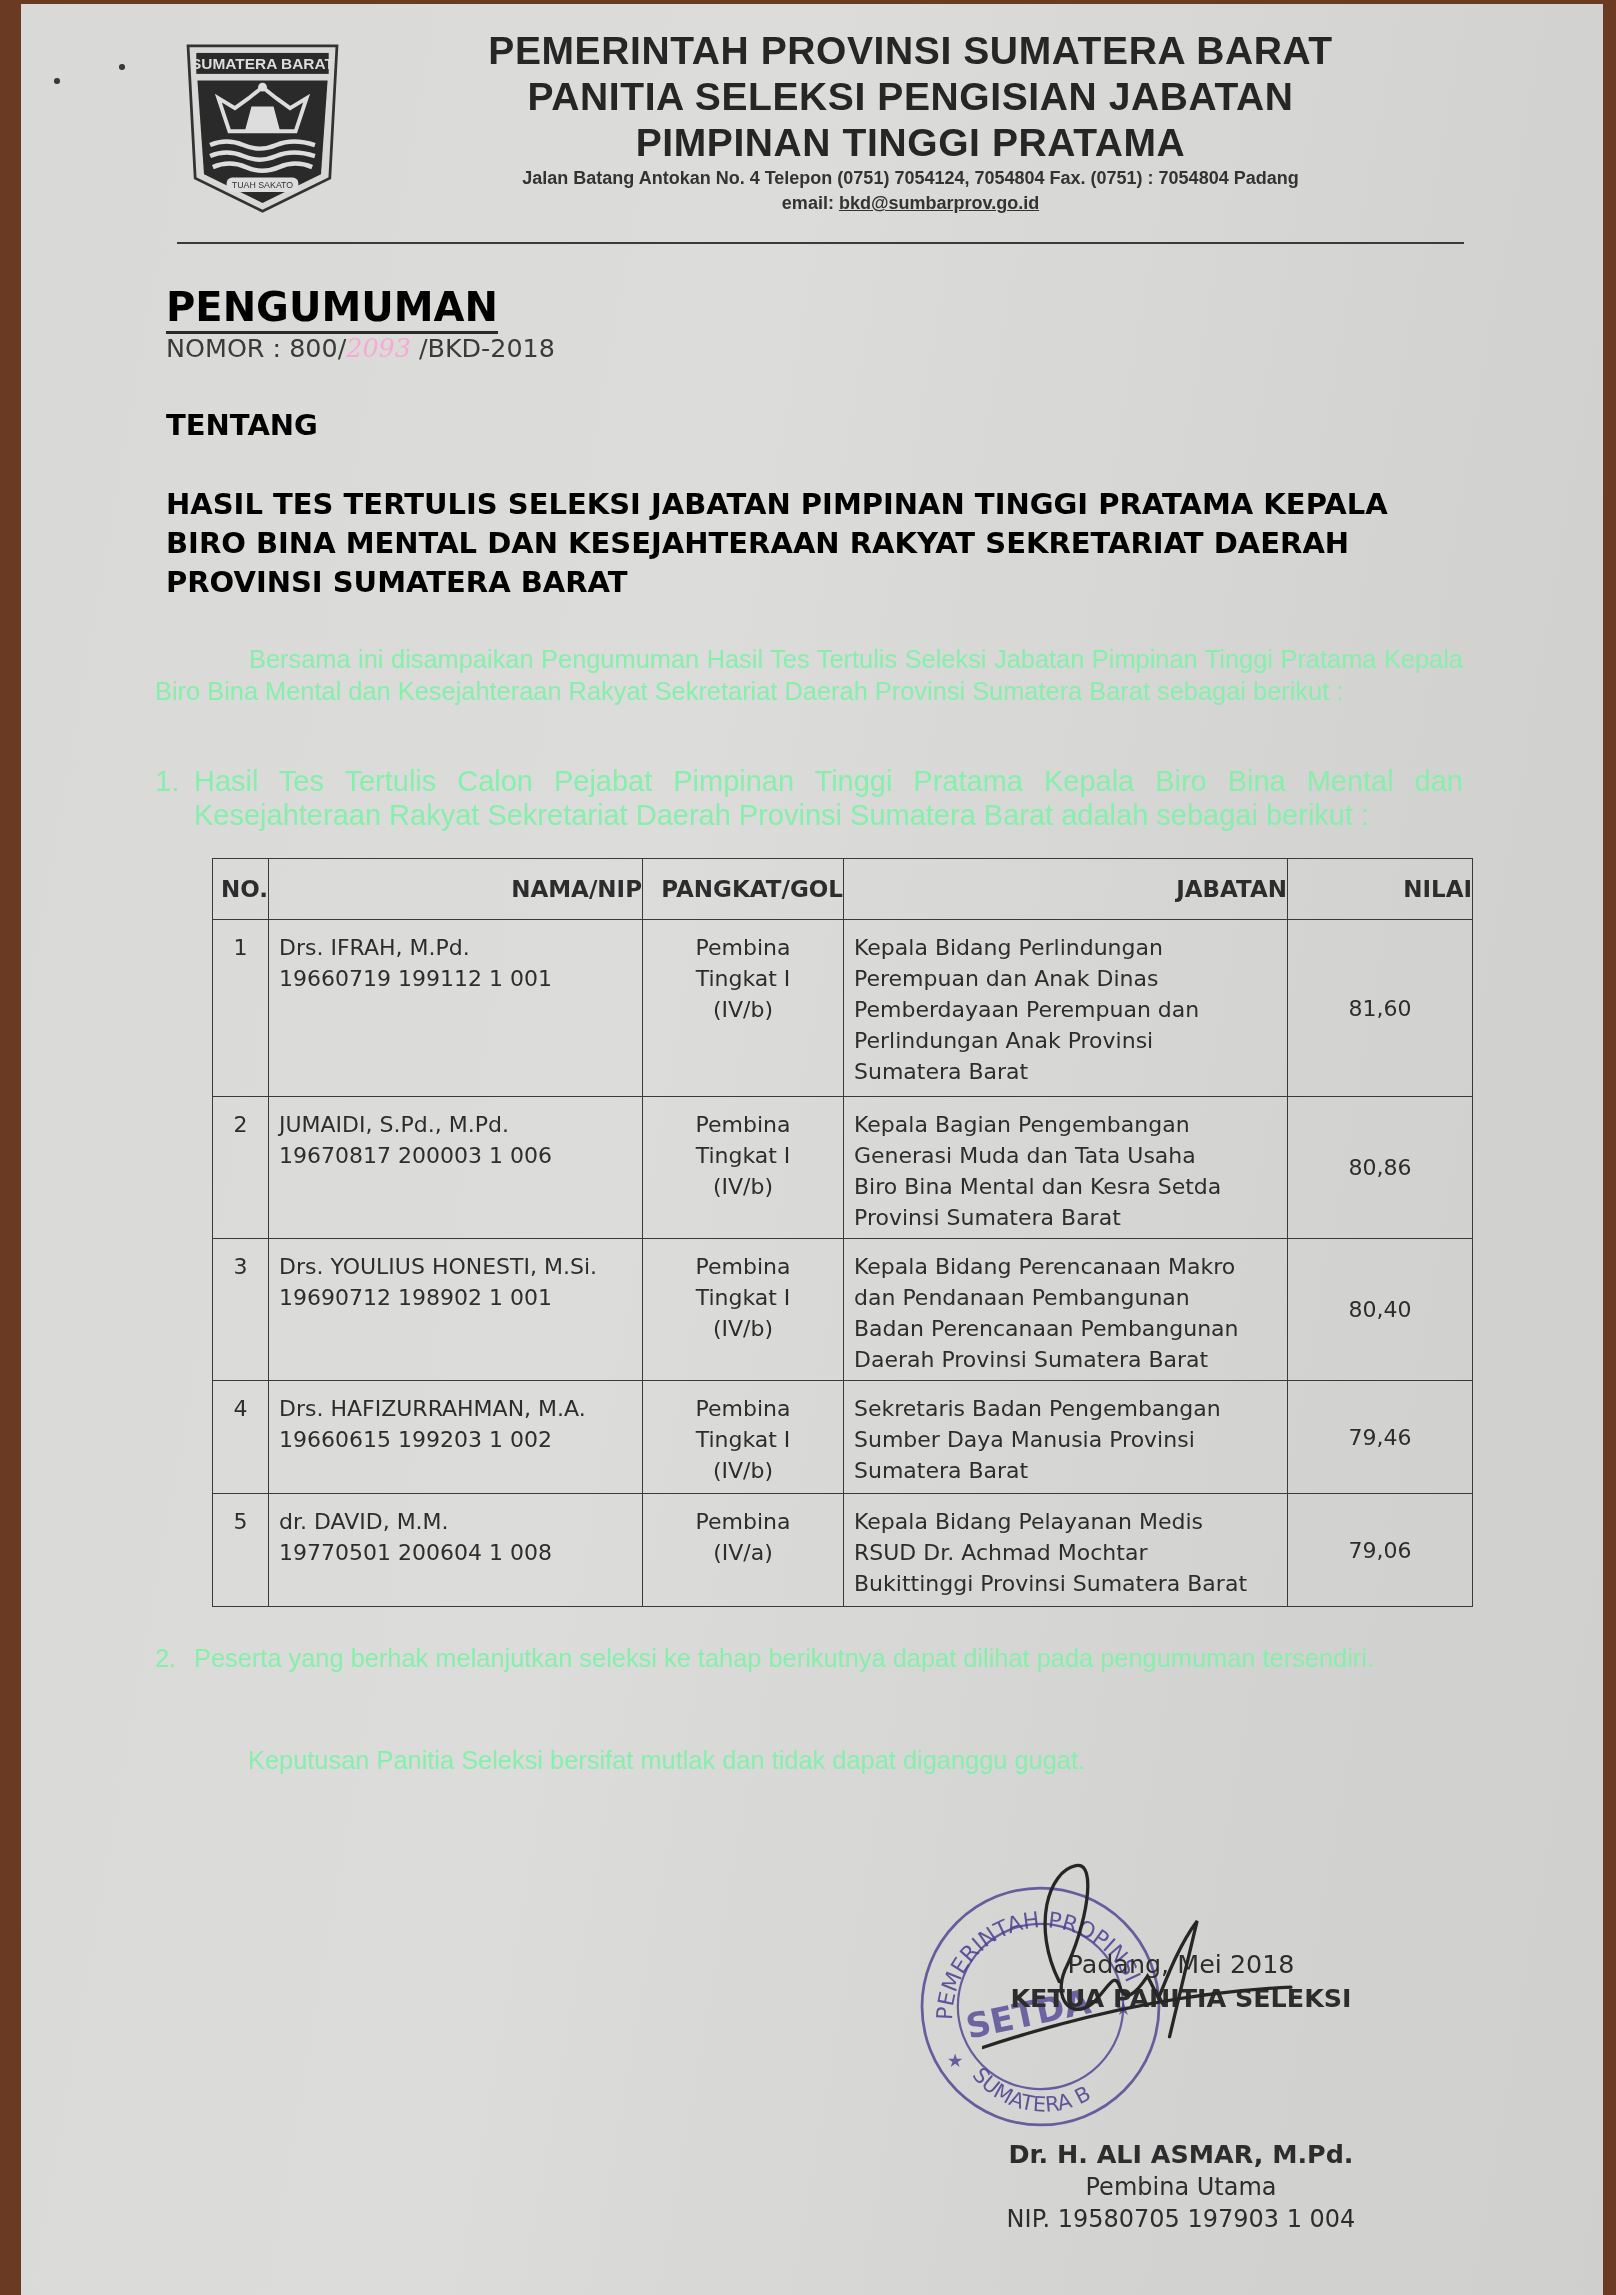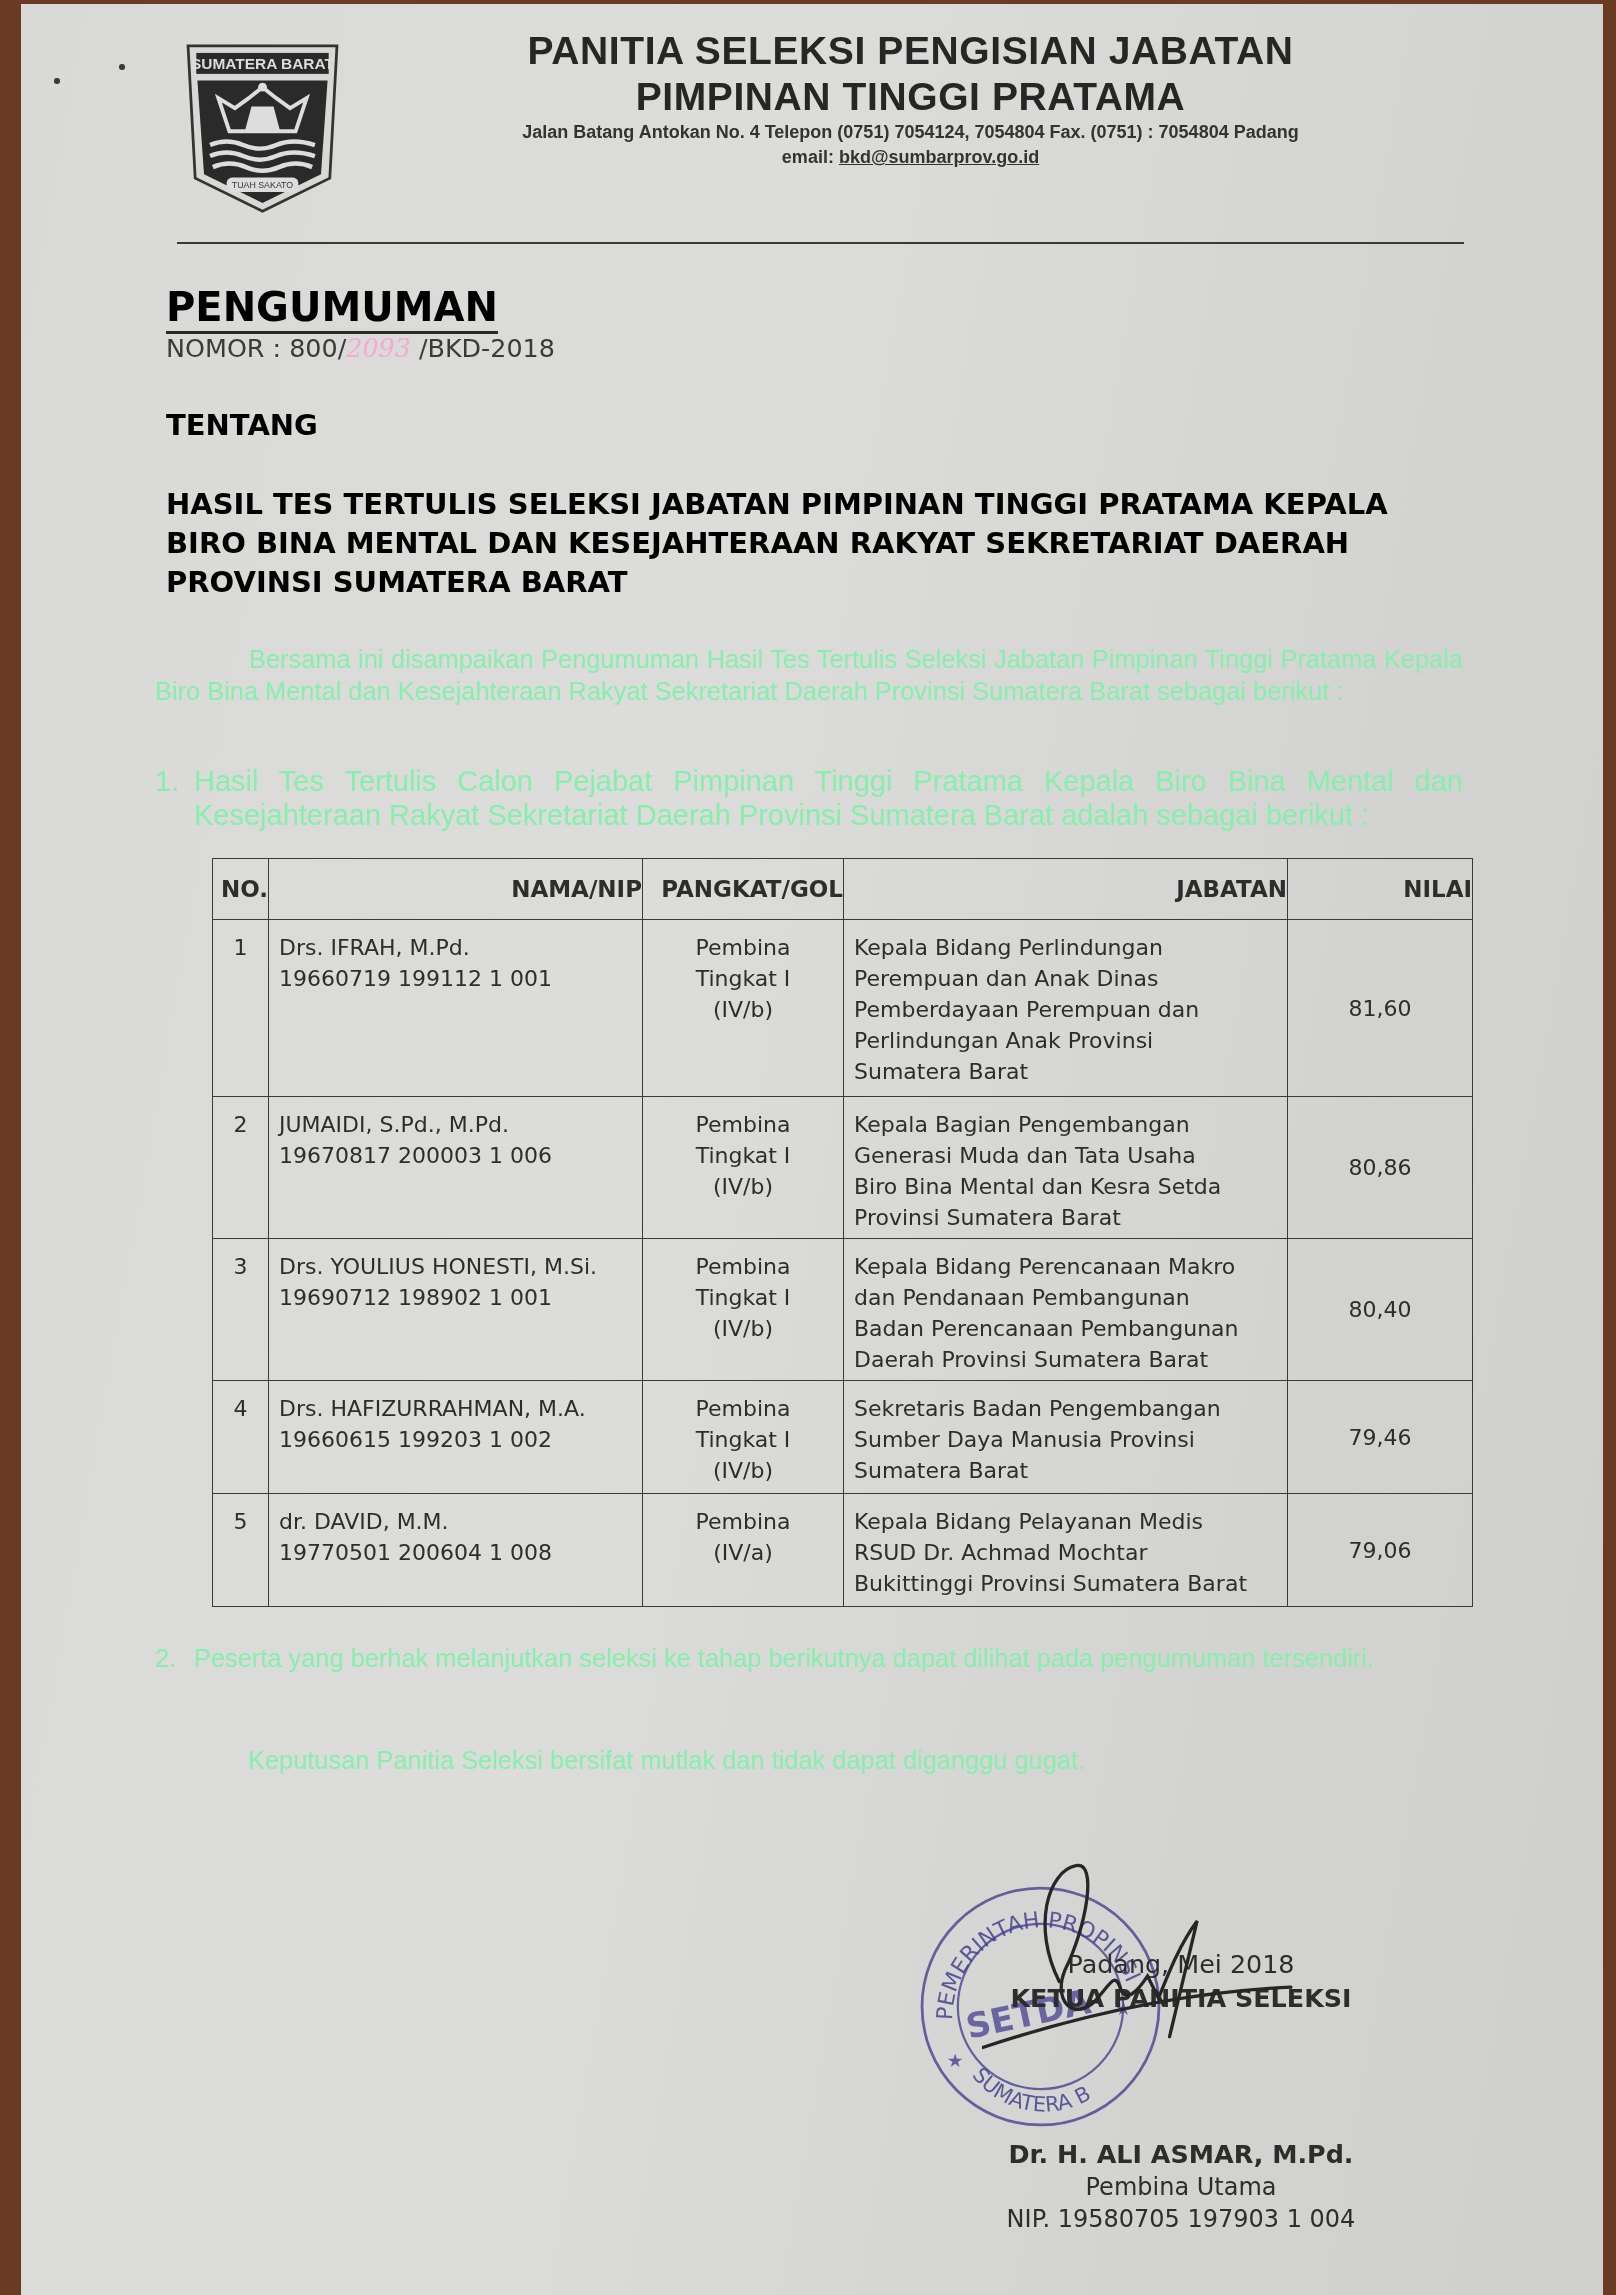--- a/index.html
+++ b/index.html
@@ -77,20 +77,21 @@
   <path d="M120 115 L160 115 L172 160 L108 160 Z" fill="#ddd"></path>
   <circle cx="140" cy="80" r="8" fill="#ddd"></circle>
   <path d="M45 185 Q75 172 105 185 T165 185 T235 185" fill="none" stroke="#ddd" stroke-width="8"></path>
   <path d="M45 205 Q75 192 105 205 T165 205 T235 205" fill="none" stroke="#ddd" stroke-width="8"></path>
   <path d="M50 225 Q80 212 110 225 T170 225 T230 225" fill="none" stroke="#ddd" stroke-width="8"></path>
   <rect x="75" y="244" width="130" height="26" rx="10" fill="#ddd"></rect>
   <text x="140" y="263" text-anchor="middle" font-family="Liberation Sans, sans-serif" font-size="16" fill="#333">TUAH SAKATO</text>
 </svg>
 
 <div class="kop">
+  <div class="l1">PEMERINTAH PROVINSI SUMATERA BARAT</div>
   <div class="l1">PANITIA SELEKSI PENGISIAN JABATAN</div>
   <div class="l1">PIMPINAN TINGGI PRATAMA</div>
   <div class="addr">Jalan Batang Antokan No. 4 Telepon (0751) 7054124, 7054804 Fax. (0751) : 7054804 Padang</div>
   <div class="addr email">
     <span>email: </span><a>bkd@sumbarprov.go.id</a>
   </div>
 </div>
 <div class="hr"></div>
 
 <div class="center title-main"><span>PENGUMUMAN</span></div>

